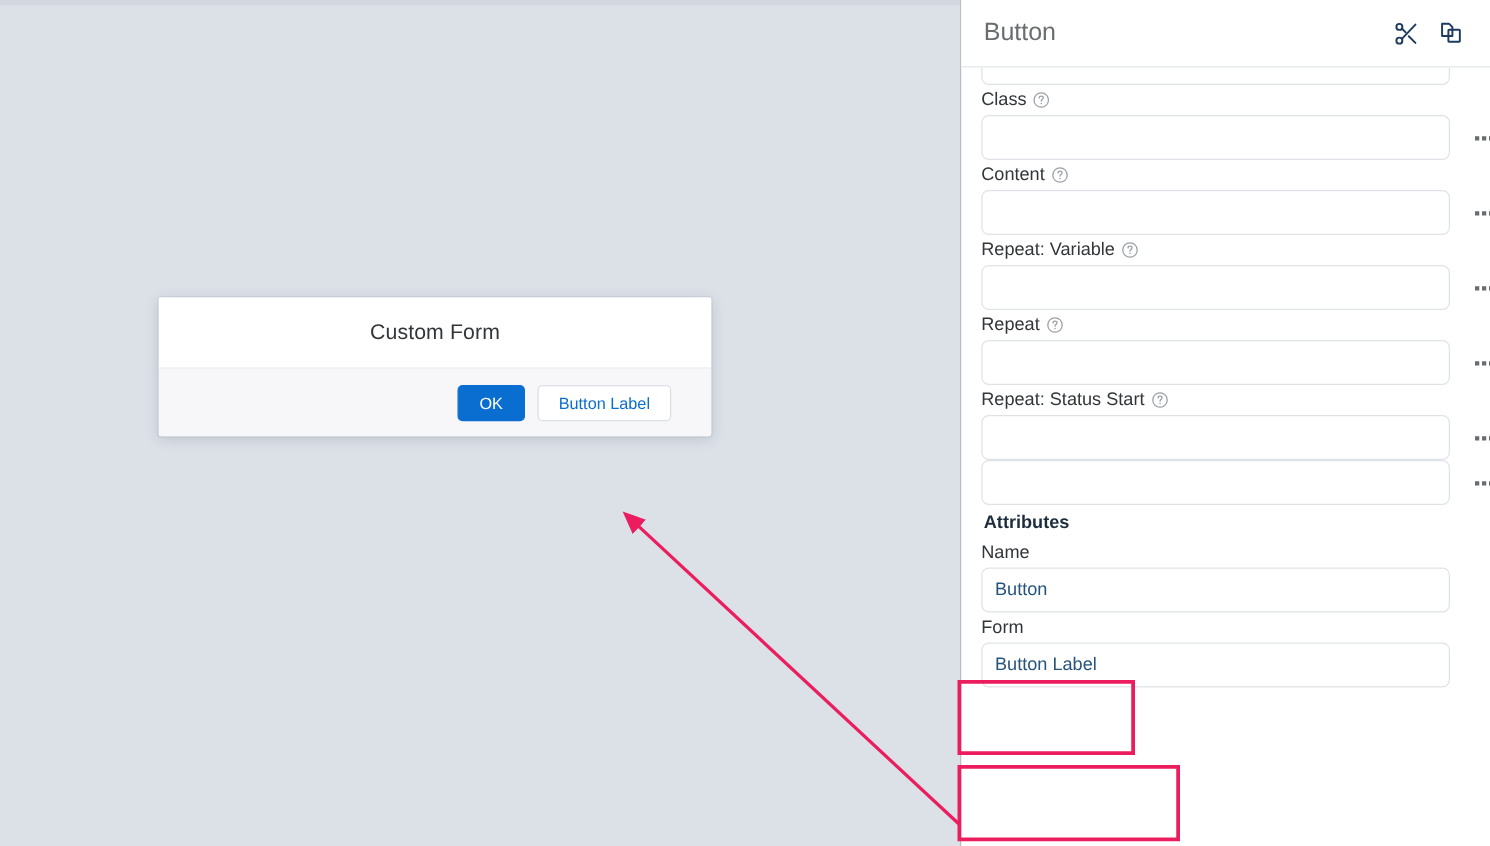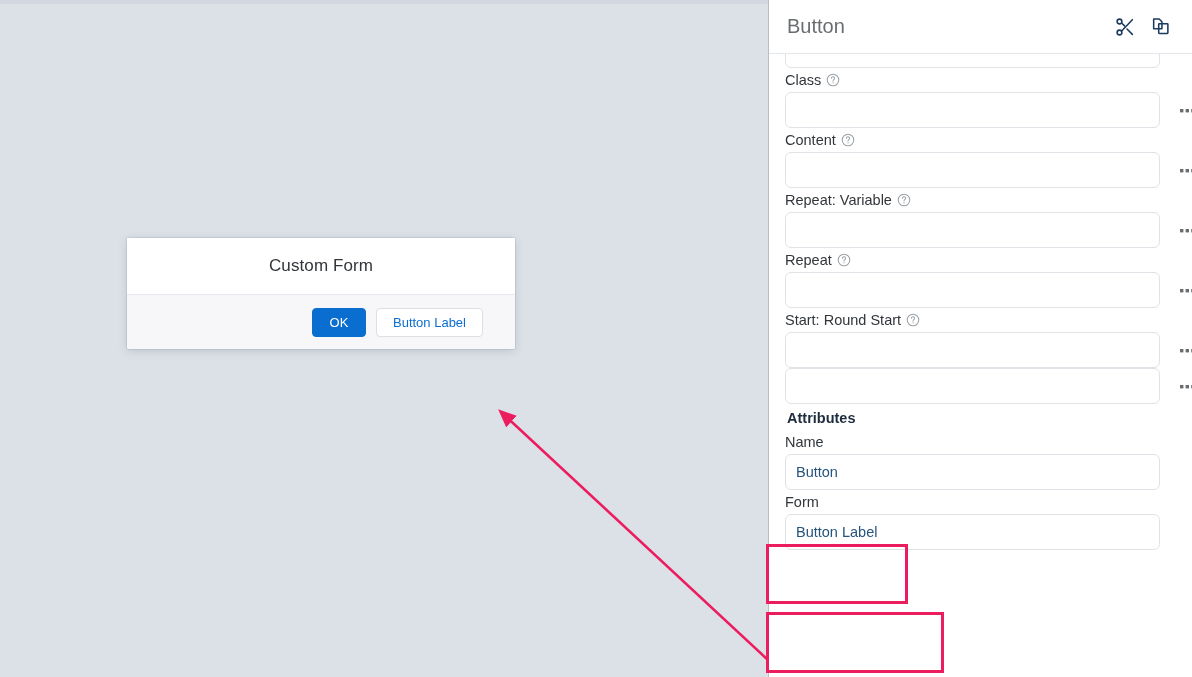--- a/index.html
+++ b/index.html
@@ -19,21 +19,21 @@
     overflow: hidden;
   }
   .canvas-topstrip {
     position: absolute; left: 0; top: 0; width: 768px; height: 4px;
     background: #d3d8e0;
   }
 
   
   .dialog {
     position: absolute; left: 127px; top: 238px;
-    width: 388px;
+    width: 442px;
     background: #ffffff;
     border-radius: 2px;
     box-shadow: 0 2px 10px rgba(60,70,90,0.18), 0 0 0 1px rgba(180,190,205,0.45);
   }
   .dialog-header {
     height: 57px;
     display: flex; align-items: center; justify-content: center;
     border-bottom: 1px solid #e6e9ee;
     background: #fff;
   }
@@ -339,21 +339,21 @@
                 <span class="ext-icon"><svg width="18" height="18" viewBox="0 0 20 20" fill="none" stroke="#6a6d70" stroke-width="1.5" stroke-linecap="round" stroke-linejoin="round">
                     <path d="M11.5 3.3 H16.7 V8.5"></path>
                     <path d="M16.7 3.3 L9.7 10.3"></path>
                     <path d="M14.2 11.6 V16.5 H3.3 V5.6 H8.3"></path>
                   </svg></span>
               </div>
             </div>
           </div>
           <div class="field">
             <div class="field-label">
-              <span>Start: Round Start</span>
+              <span>Repeat: Status Start</span>
               <span class="help-icon"><svg width="14" height="14" viewBox="0 0 16 16" fill="none" stroke="#9aa0a6" stroke-width="1.15">
                   <circle cx="8" cy="8" r="6.6"></circle>
                   <path d="M6.2 6.1c0-1 .85-1.7 1.85-1.7s1.8.7 1.8 1.65c0 .85-.55 1.2-1.1 1.6-.5.35-.7.6-.7 1.15v.3" stroke-linecap="round"></path>
                   <circle cx="8.05" cy="11.2" r="0.72" fill="#9aa0a6" stroke="none"></circle>
                 </svg></span>
             </div>
             <div class="field-row">
               <input class="input" type="text" value="" style="">
               <div class="field-icons">
                 <span class="dots-icon"><svg width="17" height="8" viewBox="0 0 17 8">

